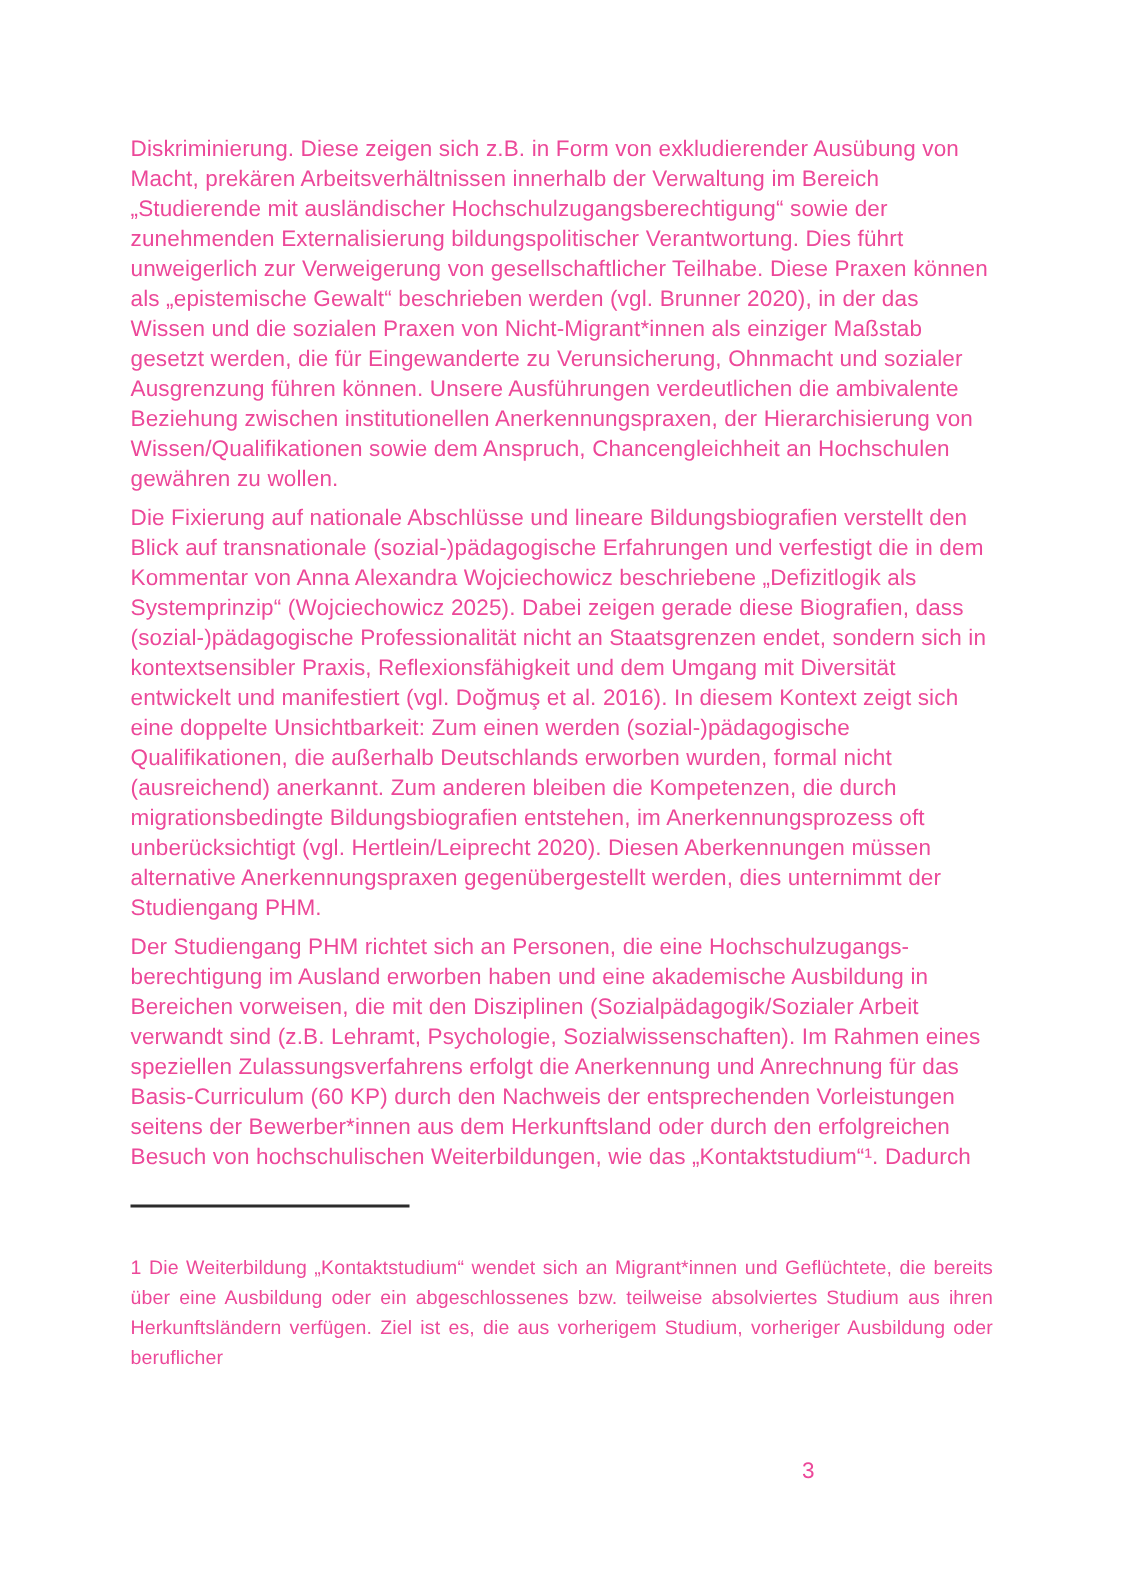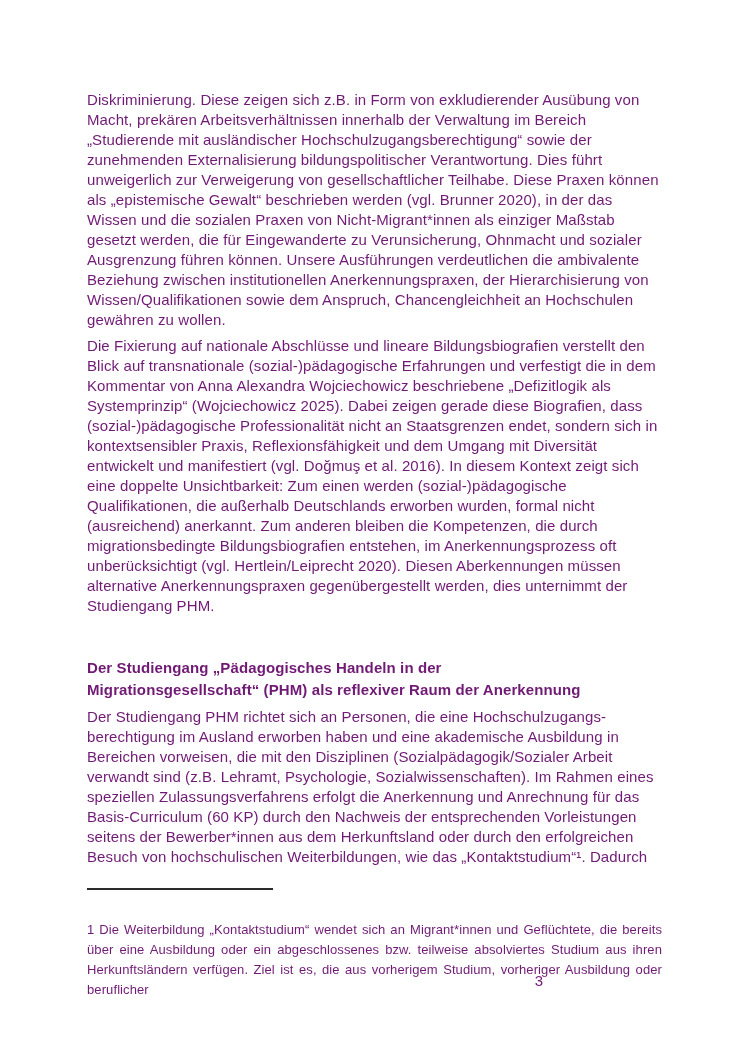--- a/index.html
+++ b/index.html
@@ -8,21 +8,21 @@
     width: 750px;
     height: 1060px;
     overflow: hidden;
     font-family: "Liberation Sans", "DejaVu Sans", sans-serif;
   }
   .page {
     position: relative;
     width: 628px;
     height: 1060px;
     background: #ffffff;
-    color: #701a75;
+    color: #ec4899;
   }
   .content {
     position: absolute;
     left: 87px;
     top: 90px;
     width: 578px;
   }
   p.body-para {
     font-size: 15px;
     line-height: 20px;
@@ -86,22 +86,20 @@
 kontextsensibler Praxis, Reflexionsfähigkeit und dem Umgang mit Diversität
 entwickelt und manifestiert (vgl. Doğmuş et al. 2016). In diesem Kontext zeigt sich
 eine doppelte Unsichtbarkeit: Zum einen werden (sozial-)pädagogische
 Qualifikationen, die außerhalb Deutschlands erworben wurden, formal nicht
 (ausreichend) anerkannt. Zum anderen bleiben die Kompetenzen, die durch
 migrationsbedingte Bildungsbiografien entstehen, im Anerkennungsprozess oft
 unberücksichtigt (vgl. Hertlein/Leiprecht 2020). Diesen Aberkennungen müssen
 alternative Anerkennungspraxen gegenübergestellt werden, dies unternimmt der
 Studiengang PHM.</p>
 
-    <h2 class="section-heading">Der Studiengang „Pädagogisches Handeln in der
-Migrationsgesellschaft“ (PHM) als reflexiver Raum der Anerkennung</h2>
 
     <p class="body-para">Der Studiengang PHM richtet sich an Personen, die eine Hochschulzugangs-
 berechtigung im Ausland erworben haben und eine akademische Ausbildung in
 Bereichen vorweisen, die mit den Disziplinen (Sozialpädagogik/Sozialer Arbeit
 verwandt sind (z.B. Lehramt, Psychologie, Sozialwissenschaften). Im Rahmen eines
 speziellen Zulassungsverfahrens erfolgt die Anerkennung und Anrechnung für das
 Basis-Curriculum (60 KP) durch den Nachweis der entsprechenden Vorleistungen
 seitens der Bewerber*innen aus dem Herkunftsland oder durch den erfolgreichen
 Besuch von hochschulischen Weiterbildungen, wie das „Kontaktstudium“¹. Dadurch</p>
 

